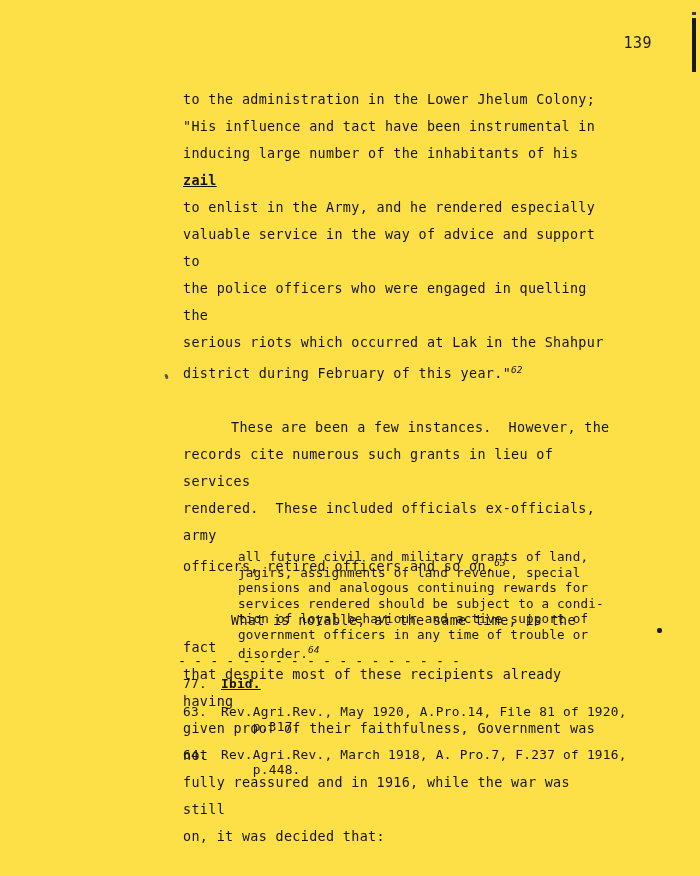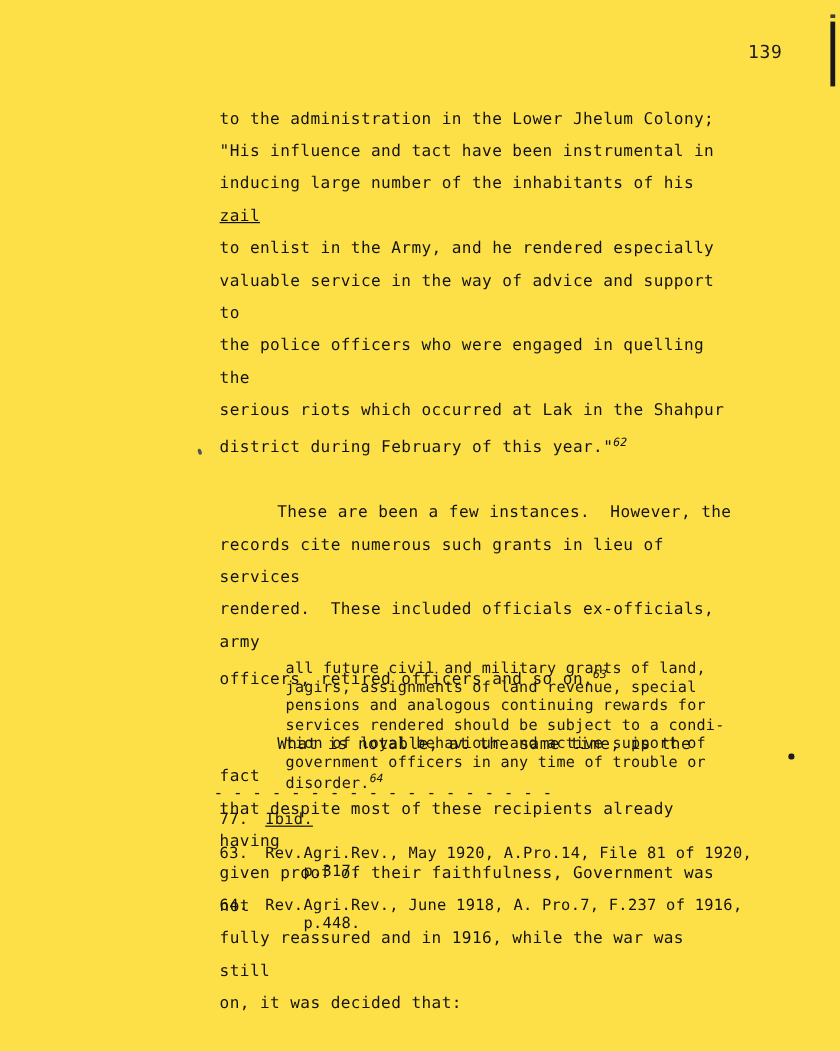--- a/index.html
+++ b/index.html
@@ -87,20 +87,21 @@
   }
   .para + .para {
     margin-top: 27px;
   }
   .para .indent {
     display: inline-block;
     width: 48px;
   }
   .u {
     text-decoration: underline;
+    font-weight: bold;
   }
   sup {
     font-size: 9.5px;
     vertical-align: 5px;
     letter-spacing: 0;
     font-style: italic;
   }
 
   
   .blockquote {
@@ -199,18 +200,18 @@
 
   <div class="fn-rule">- - - - - - - - - - - - - - - - - - - - - - - - -</div>
 
   <div class="footnotes">
 
     <div class="footnote"><span class="fn-num">77.</span><span class="u">Ibid.</span></div>
 
     <div class="footnote"><span class="fn-num">63.</span><span>Rev.Agri.Rev., May 1920, A.Pro.14, File 81 of 1920,
     p.317.</span></div>
 
-    <div class="footnote"><span class="fn-num">64.</span><span>Rev.Agri.Rev., June 1918, A. Pro.7, F.237 of 1916,
+    <div class="footnote"><span class="fn-num">64.</span><span>Rev.Agri.Rev., March 1918, A. Pro.7, F.237 of 1916,
     p.448.</span></div>
 
   </div>
 
 </div>
 
 </body></html>

